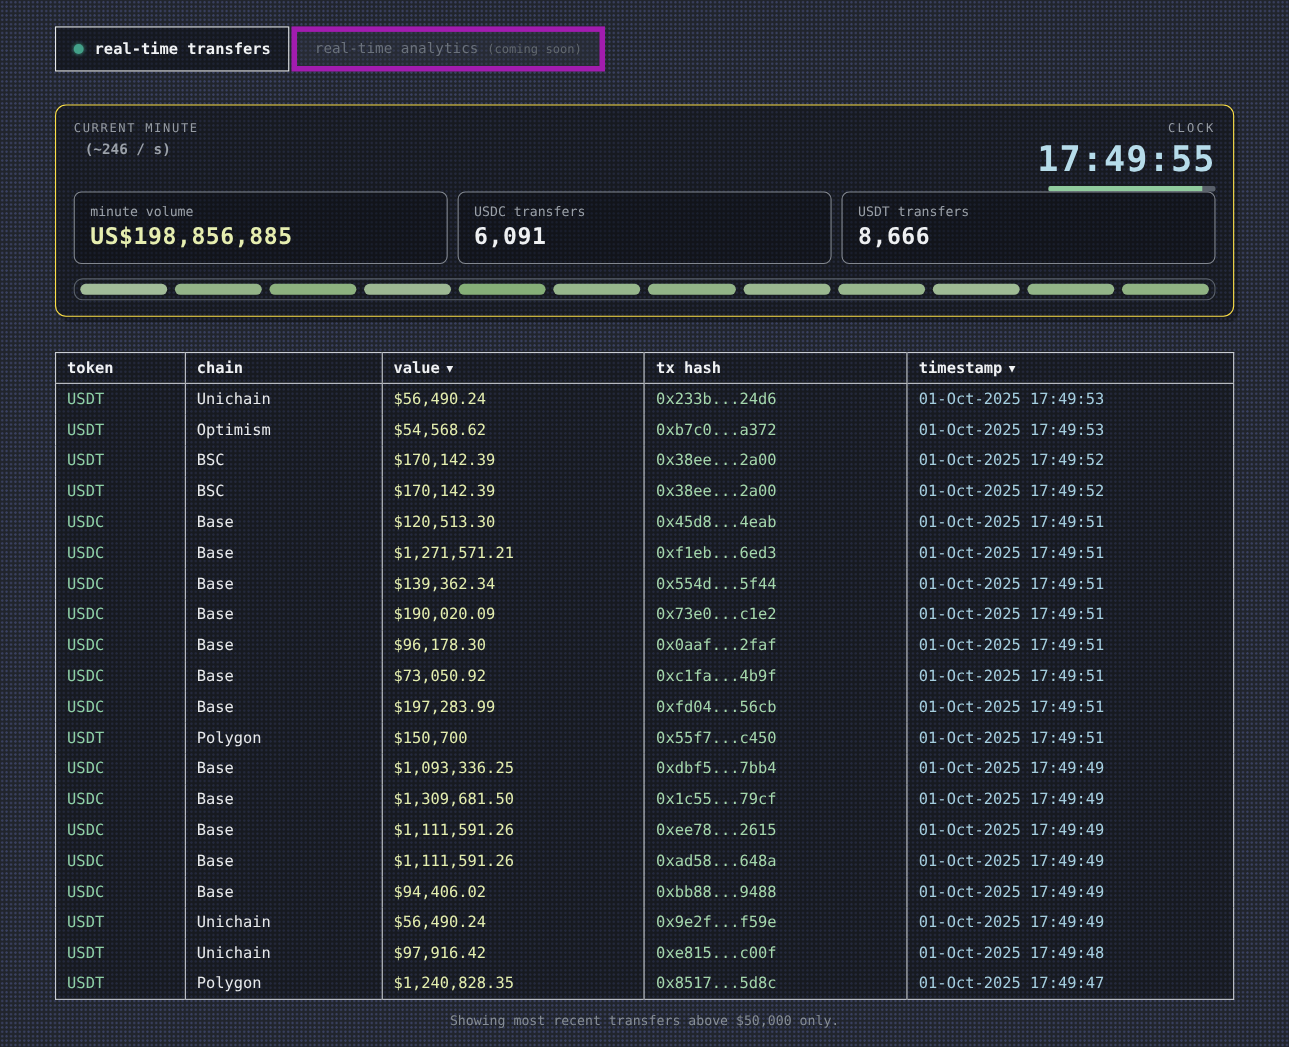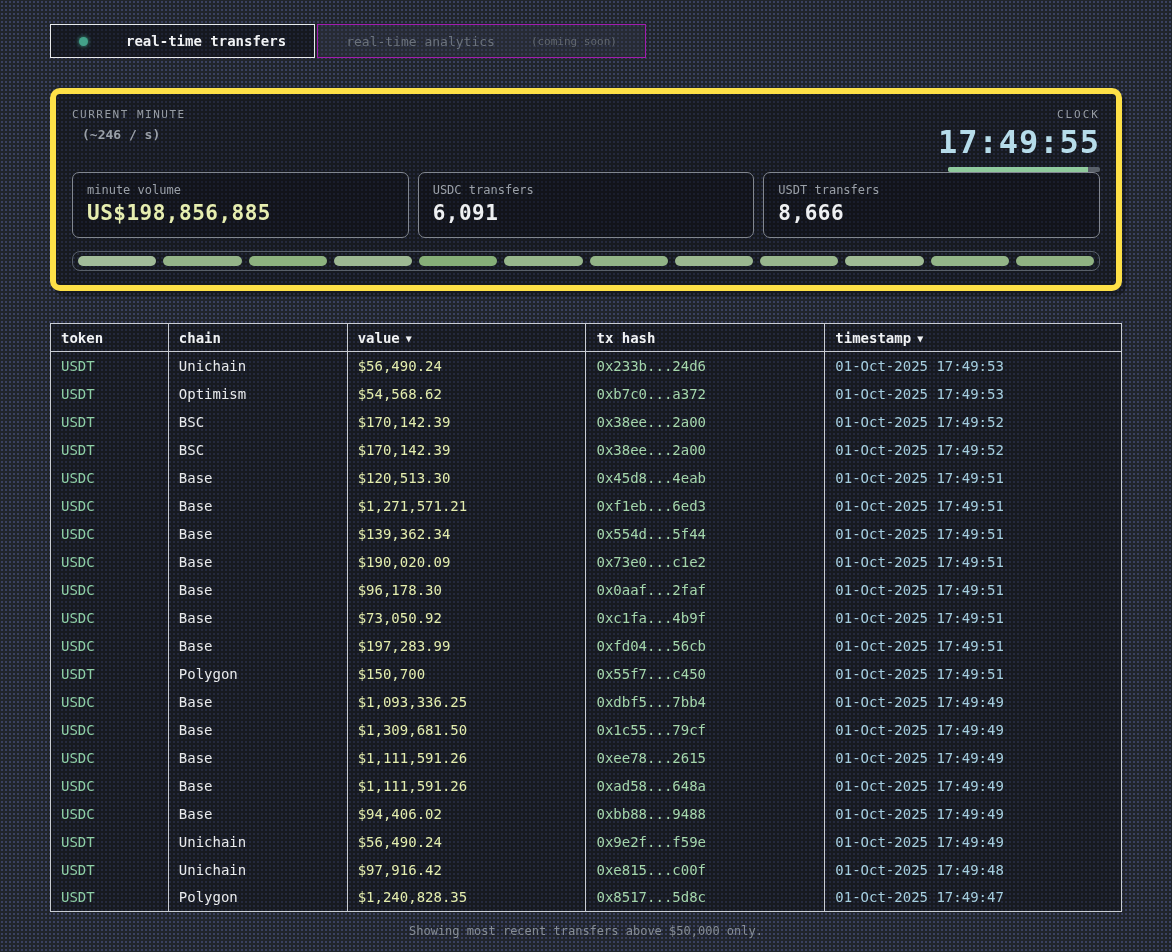--- a/index.html
+++ b/index.html
@@ -12,36 +12,36 @@
     color:#e8eaec;
   }
   .page { padding:14px 50px 0 50px; }
 
   
   .topbar { display:flex; justify-content:space-between; align-items:flex-start; }
   .title { font-size:25px; font-weight:bold; color:#f2f4f5; letter-spacing:1px; }
   .subtitle { margin-top:8px; font-size:12px; color:#8d939b; }
   .subtitle a { color:#aeb4bc; text-decoration:underline; cursor:pointer; }
   .tabs { display:flex; align-items:stretch; margin-top:10px; }
-  .tab { display:flex; align-items:center; padding:8px 28px; font-size:14px; cursor:pointer;gap:28px; }
+  .tab { display:flex; align-items:center; padding:8px 16px; font-size:14px; cursor:pointer; }
   .tab.active {
     border:1px solid #e8eaec; background:rgba(14,17,23,0.6);
     color:#f0f2f4; font-weight:bold;
   }
   .tab.inactive {
-    border:1px solid #a21caf; background:rgba(46,51,62,0.45);
+    border:5px solid #a21caf; background:rgba(46,51,62,0.45);
     color:#6b727c; font-size:13px; margin-left:2px;
   }
   .live-dot { width:9px; height:9px; border-radius:50%; background:#43a189; margin-right:10px;
     box-shadow:0 0 4px #43a189; }
   .coming { font-size:11px; margin-left:8px; color:#62686f; }
 
   
   .panel {
-    margin-top:30px; border:6px solid #fde047; border-radius:10px;
+    margin-top:30px; border:1px solid #fde047; border-radius:10px;
     background:rgba(10,13,18,0.45); padding:14px 16px 14px 16px;
     box-shadow:4px 5px 0 rgba(0,0,0,0.28);
   }
   .panel-top { display:flex; justify-content:space-between; align-items:flex-start; }
   .eyebrow { font-size:11px; letter-spacing:1.5px; color:#969ca4; }
   .big-line { margin-top:6px; display:flex; align-items:baseline; }
   .big-count { font-size:25px; font-weight:bold; color:#f2f4f6; letter-spacing:1px; }
   .big-rate { font-size:13px; color:#9aa0a8; margin-left:10px; font-weight:bold; }
   .clock-box { text-align:right; }
   .clock-label { font-size:11px; letter-spacing:2px; color:#969ca4; }

